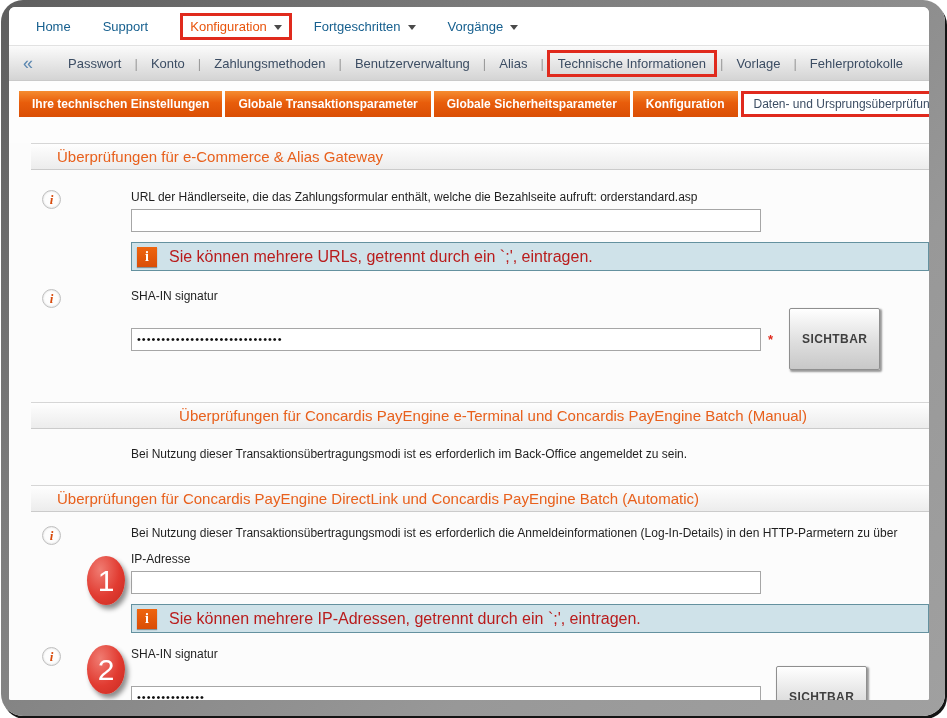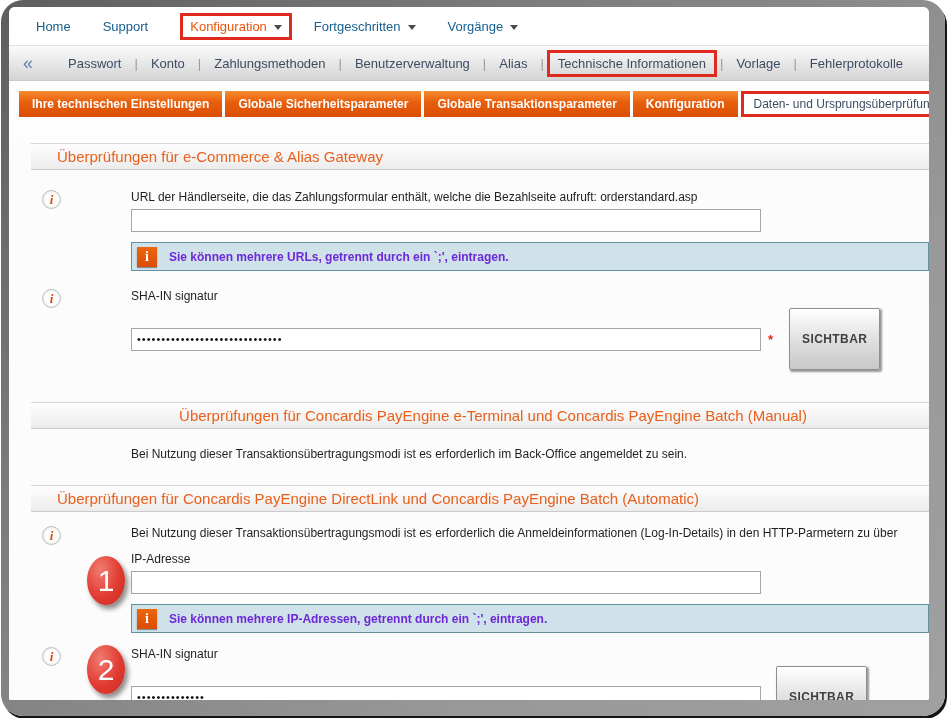--- a/index.html
+++ b/index.html
@@ -61,21 +61,21 @@
   .btn { background:linear-gradient(#ffffff,#dedede 55%,#c8c8c8); border:1px solid #8f8f8f; border-radius:2px;
          font-weight:bold; font-size:12px; color:#3f3f3f; padding:23px 12px; letter-spacing:0.4px;
          box-shadow:1.5px 1.5px 2px rgba(0,0,0,0.4); cursor:pointer; font-family:"Liberation Sans", sans-serif; }
   .btn-sichtbar-1 { margin-left:10px; }
   .btn-sichtbar-2 { margin-left:15px; }
   .banner { height:29px; background:#cfe2e9; border:1px solid #64919f; display:flex; align-items:center;
             margin-left:100px; margin-top:10px; }
   .banner-icon { width:20px; height:20px; margin:0 12px 0 5px; background:linear-gradient(#ee650f,#da4d06);
                  color:#fff; font-family:"Liberation Serif", serif; font-weight:bold; font-size:14px;
                  text-align:center; line-height:20px; box-shadow:0 1px 1px rgba(0,0,0,0.35); flex:0 0 auto; }
-  .banner-text { font-size:12px; color:#6d28d9; white-space:nowrap; overflow:hidden;font-weight:bold; }
+  .banner-text { font-size:16px; color:#b91c1c; white-space:nowrap; overflow:hidden; }
   .step-circle { position:absolute; width:38px; height:49px; border-radius:50%;
                  background:radial-gradient(ellipse at 35% 28%, #f07c72, #e13b31 55%, #c52a20);
                  color:#fff; font-size:30px; font-weight:normal;
                  display:flex; align-items:center; justify-content:center;
                  box-shadow:3px 4px 5px rgba(0,0,0,0.45); z-index:5; }
   .save-btn { margin:15px 0 0 22px; padding:6px 14px; }
   .mt12 { margin-top:12px; }
   .mt14 { margin-top:14px; }
   .mt18 { margin-top:18px; }
   .mt20 { margin-top:20px; }
@@ -118,22 +118,22 @@
         <span class="sep">|</span>
         <span class="subnav-item ti-box">Technische Informationen</span>
         <span class="sep">|</span>
         <span class="subnav-item">Vorlage</span>
         <span class="sep">|</span>
         <span class="subnav-item">Fehlerprotokolle</span>
       </div>
 
       <div class="tabs">
         <span class="tab">Ihre technischen Einstellungen</span>
+        <span class="tab">Globale Transaktionsparameter</span>
         <span class="tab">Globale Sicherheitsparameter</span>
-        <span class="tab">Globale Transaktionsparameter</span>
         <span class="tab">Konfiguration</span>
         <span class="tab active">Daten- und Ursprungsüberprüfung</span>
       </div>
 
       <div class="panel">
 
         
         <div class="section-header">Überprüfungen für e-Commerce &amp; Alias Gateway</div>
 
         <div class="row mt20">

